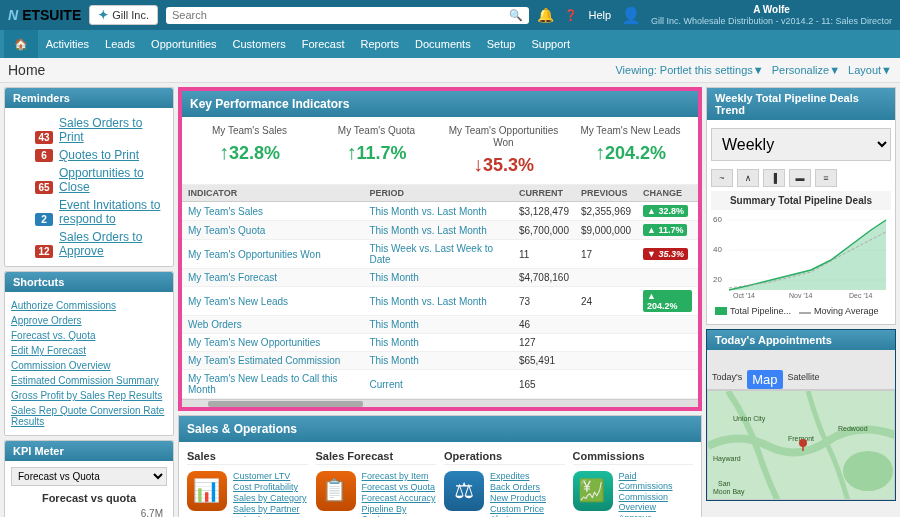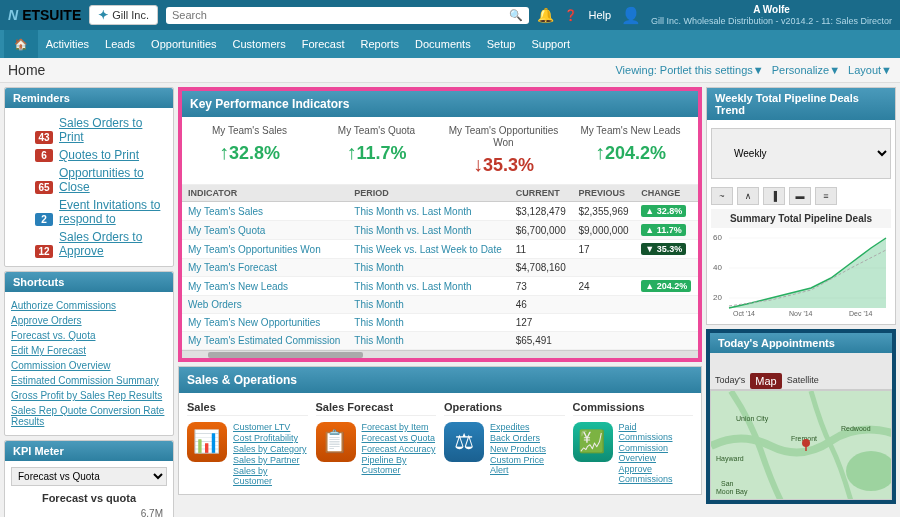--- a/index.html
+++ b/index.html
@@ -64,51 +64,51 @@
     .arrow-down { display: inline-block; color: #c0392b; font-size: 20px; }
 
     
     .kpi-table { width: 100%; border-collapse: collapse; font-size: 10px; }
     .kpi-table th { background: #e8e8e8; padding: 3px 6px; text-align: left; color: #555; font-size: 9px; text-transform: uppercase; border-bottom: 1px solid #ccc; }
     .kpi-table td { padding: 3px 6px; border-bottom: 1px solid #f0f0f0; }
     .kpi-table tr:nth-child(even) { background: #f9f9f9; }
     .kpi-table .link { color: #2d8baa; }
     .change-badge { display: inline-flex; align-items: center; padding: 1px 4px; border-radius: 2px; font-size: 9px; font-weight: bold; }
     .change-badge.green { background: #27ae60; color: white; }
-    .change-badge.red { background: #14532d; color: white; }
+    .change-badge.red { background: #b91c1c; color: white; font-style: italic; }
 
     
     .sales-ops { background: white; border: 1px solid #ccc; }
     .sales-ops-header { background: linear-gradient(to bottom, #4a9abb, #2d7fa0); color: white; padding: 6px 8px; font-size: 12px; font-weight: bold; }
     .sales-ops-body { padding: 8px; display: flex; gap: 8px; }
     .sales-section { flex: 1; }
     .sales-section-title { font-size: 11px; font-weight: bold; color: #333; margin-bottom: 6px; border-bottom: 1px solid #eee; padding-bottom: 2px; }
     .sales-icon-row { display: flex; align-items: flex-start; gap: 6px; }
     .sales-icon { width: 40px; height: 40px; background: linear-gradient(to bottom, #e8650a, #c04a00); border-radius: 8px; display: flex; align-items: center; justify-content: center; color: white; font-size: 20px; flex-shrink: 0; }
     .sales-icon.blue { background: linear-gradient(to bottom, #2980b9, #1a6090); }
     .sales-icon.dark-green { background: linear-gradient(to bottom, #1abc9c, #0e8c74); }
     .sales-links { display: flex; flex-direction: column; gap: 1px; }
     .sales-link { color: #2d8baa; font-size: 9px; text-decoration: underline; cursor: pointer; }
 
     
     .weekly-trend { background: white; border: 1px solid #ccc; }
     .weekly-header { background: linear-gradient(to bottom, #4a9abb, #2d7fa0); color: white; padding: 4px 8px; font-size: 11px; font-weight: bold; }
-    .weekly-select { width: 100%; border: 1px solid #ccc; font-size: 10px; padding: 18px; margin: 4px 0; }
+    .weekly-select { width: 100%; border: 1px solid #ccc; font-size: 16px; padding: 6px; margin: 4px 0; }
     .chart-icons { display: flex; gap: 4px; margin: 4px 0; }
     .chart-icon-btn { width: 22px; height: 18px; background: #e8e8e8; border: 1px solid #ccc; display: flex; align-items: center; justify-content: center; font-size: 9px; cursor: pointer; color: #333; }
     .chart-title-right { font-size: 10px; font-weight: bold; text-align: center; color: #333; padding: 4px; background: #f5f5f5; }
     .chart-legend { display: flex; gap: 8px; padding: 4px; font-size: 9px; }
     .legend-item { display: flex; align-items: center; gap: 3px; }
     .legend-color { width: 12px; height: 8px; }
 
     
     .map-area { background: #c8e6c9; height: 110px; position: relative; overflow: hidden; border: 1px solid #ccc; }
     .map-tab { padding: 1px 4px; cursor: pointer; margin-top: 20px; }
     .appointments-header { background: linear-gradient(to bottom, #4a9abb, #2d7fa0); color: white; padding: 4px 8px; font-size: 11px; font-weight: bold; }
-    .today-appt { background: white; border: 4px solid #0c4a6e; }
+    .today-appt { background: white; border: 1px solid #0c4a6e; }
 
     
     .pipeline-chart { width: 100%; height: 90px; }
 
     
     .h-scroll { background: #e0e0e0; height: 8px; border-top: 1px solid #ccc; position: relative; }
     .h-scroll-thumb { background: #aaa; height: 6px; width: 30%; position: absolute; left: 5%; top: 1px; border-radius: 2px; }
   </style>
 </head>
 <body>
@@ -333,20 +333,27 @@
             <td></td>
             <td></td>
           </tr>
           <tr>
             <td class="link">My Team's Estimated Commission</td>
             <td class="link">This Month</td>
             <td>$65,491</td>
             <td></td>
             <td></td>
           </tr>
+          <tr>
+            <td class="link">My Team's New Leads to Call this Month</td>
+            <td class="link">Current</td>
+            <td>165</td>
+            <td></td>
+            <td></td>
+          </tr>
         </tbody>
       </table>
       <div class="h-scroll">
         <div class="h-scroll-thumb"></div>
       </div>
     </div>
 
     <div class="sales-ops">
       <div class="sales-ops-header">Sales &amp; Operations</div>
       <div class="sales-ops-body">
@@ -443,30 +450,40 @@
           <polygon points="18,80 40,75 60,70 80,65 100,60 120,50 140,35 160,20 175,10 175,80" fill="rgba(39,174,96,0.3)" stroke="none"></polygon>
           <polyline points="18,80 40,75 60,70 80,65 100,60 120,50 140,35 160,20 175,10" fill="none" stroke="#27ae60" stroke-width="1.5"></polyline>
 
           <polyline points="18,78 60,72 100,62 140,40 175,22" fill="none" stroke="#aaa" stroke-width="1" stroke-dasharray="3,2"></polyline>
 
           <text x="22" y="88" font-size="7" fill="#666">Oct '14</text>
           <text x="78" y="88" font-size="7" fill="#666">Nov '14</text>
           <text x="138" y="88" font-size="7" fill="#666">Dec '14</text>
         </svg>
         
+        <div class="chart-legend">
+          <div class="legend-item">
+            <div class="legend-color" style="background:#27ae60;"></div>
+            <span>Total Pipeline...</span>
+          </div>
+          <div class="legend-item">
+            <div class="legend-color" style="background:#aaa;border-top:2px dashed #aaa;height:2px;margin-top:3px;"></div>
+            <span>Moving Average</span>
+          </div>
+        </div>
       </div>
     </div>
 
     <div class="today-appt">
       <div class="appointments-header">Today's Appointments</div>
       <div>
 
         <div style="display:flex;background:#e8e8e8;border-bottom:1px solid #ccc;">
           <span class="map-tab" style="font-size:9px;padding:2px 5px;">Today's</span>
-          <span class="map-tab" style="font-size:11px;padding:2px 5px;background:#7f1d1d;color:white;border-radius:2px;">Map</span>
+          <span class="map-tab" style="font-size:13px;padding:2px 5px;background:#3b82f6;color:white;border-radius:2px;">Map</span>
           <span class="map-tab" style="font-size:9px;padding:2px 5px;">Satellite</span>
         </div>
 
         <div class="map-area">
           <svg viewBox="0 0 190 110" width="190" height="110">
 
             <rect width="190" height="110" fill="#c8e6c9"></rect>
 
             <path d="M0,55 Q30,40 60,55 Q90,70 120,50 Q150,30 190,45" stroke="#a5d6a7" stroke-width="8" fill="none"></path>
             <path d="M20,0 Q40,30 50,60 Q60,90 70,110" stroke="#a5d6a7" stroke-width="6" fill="none"></path>

